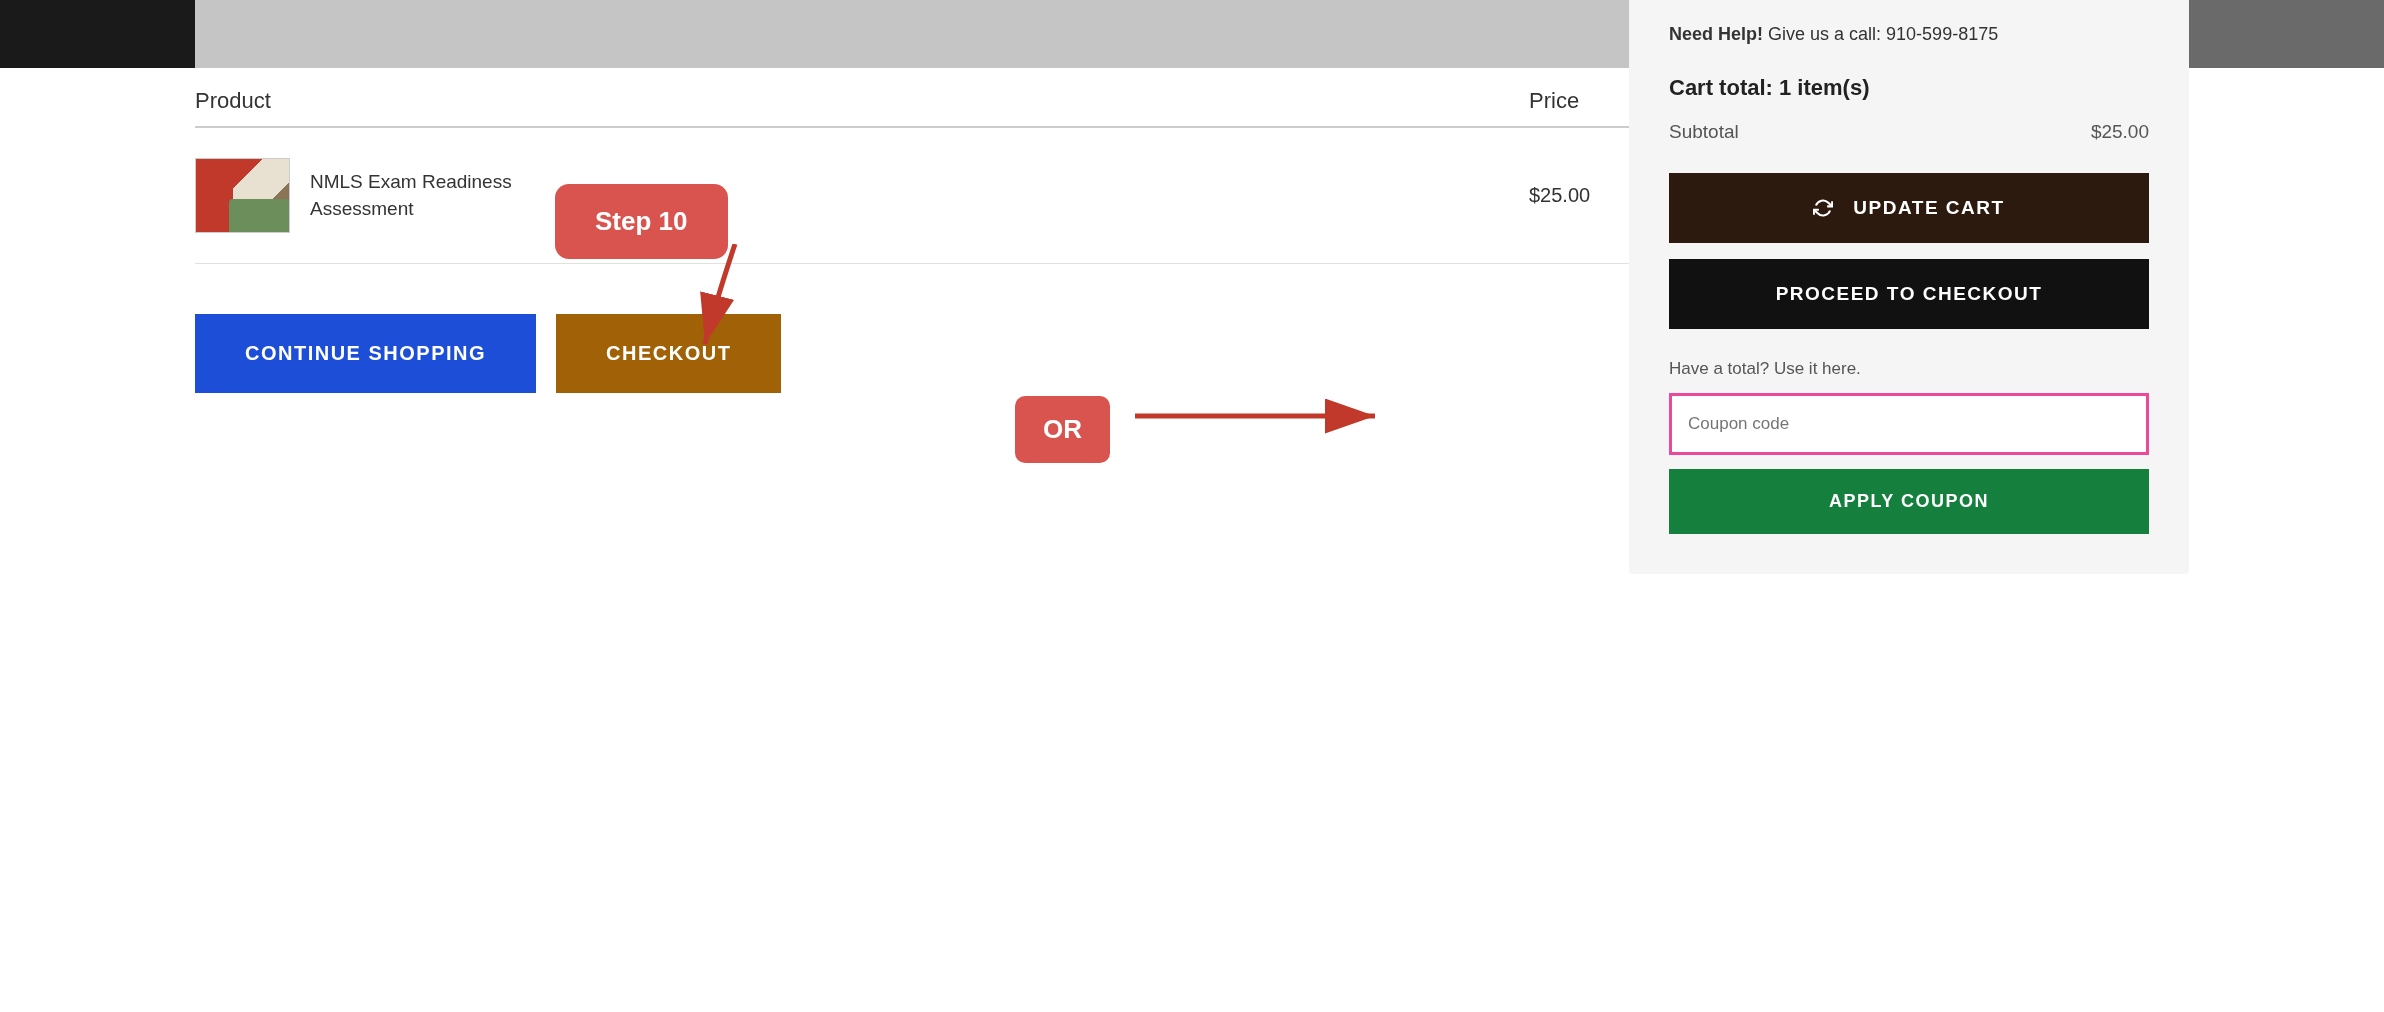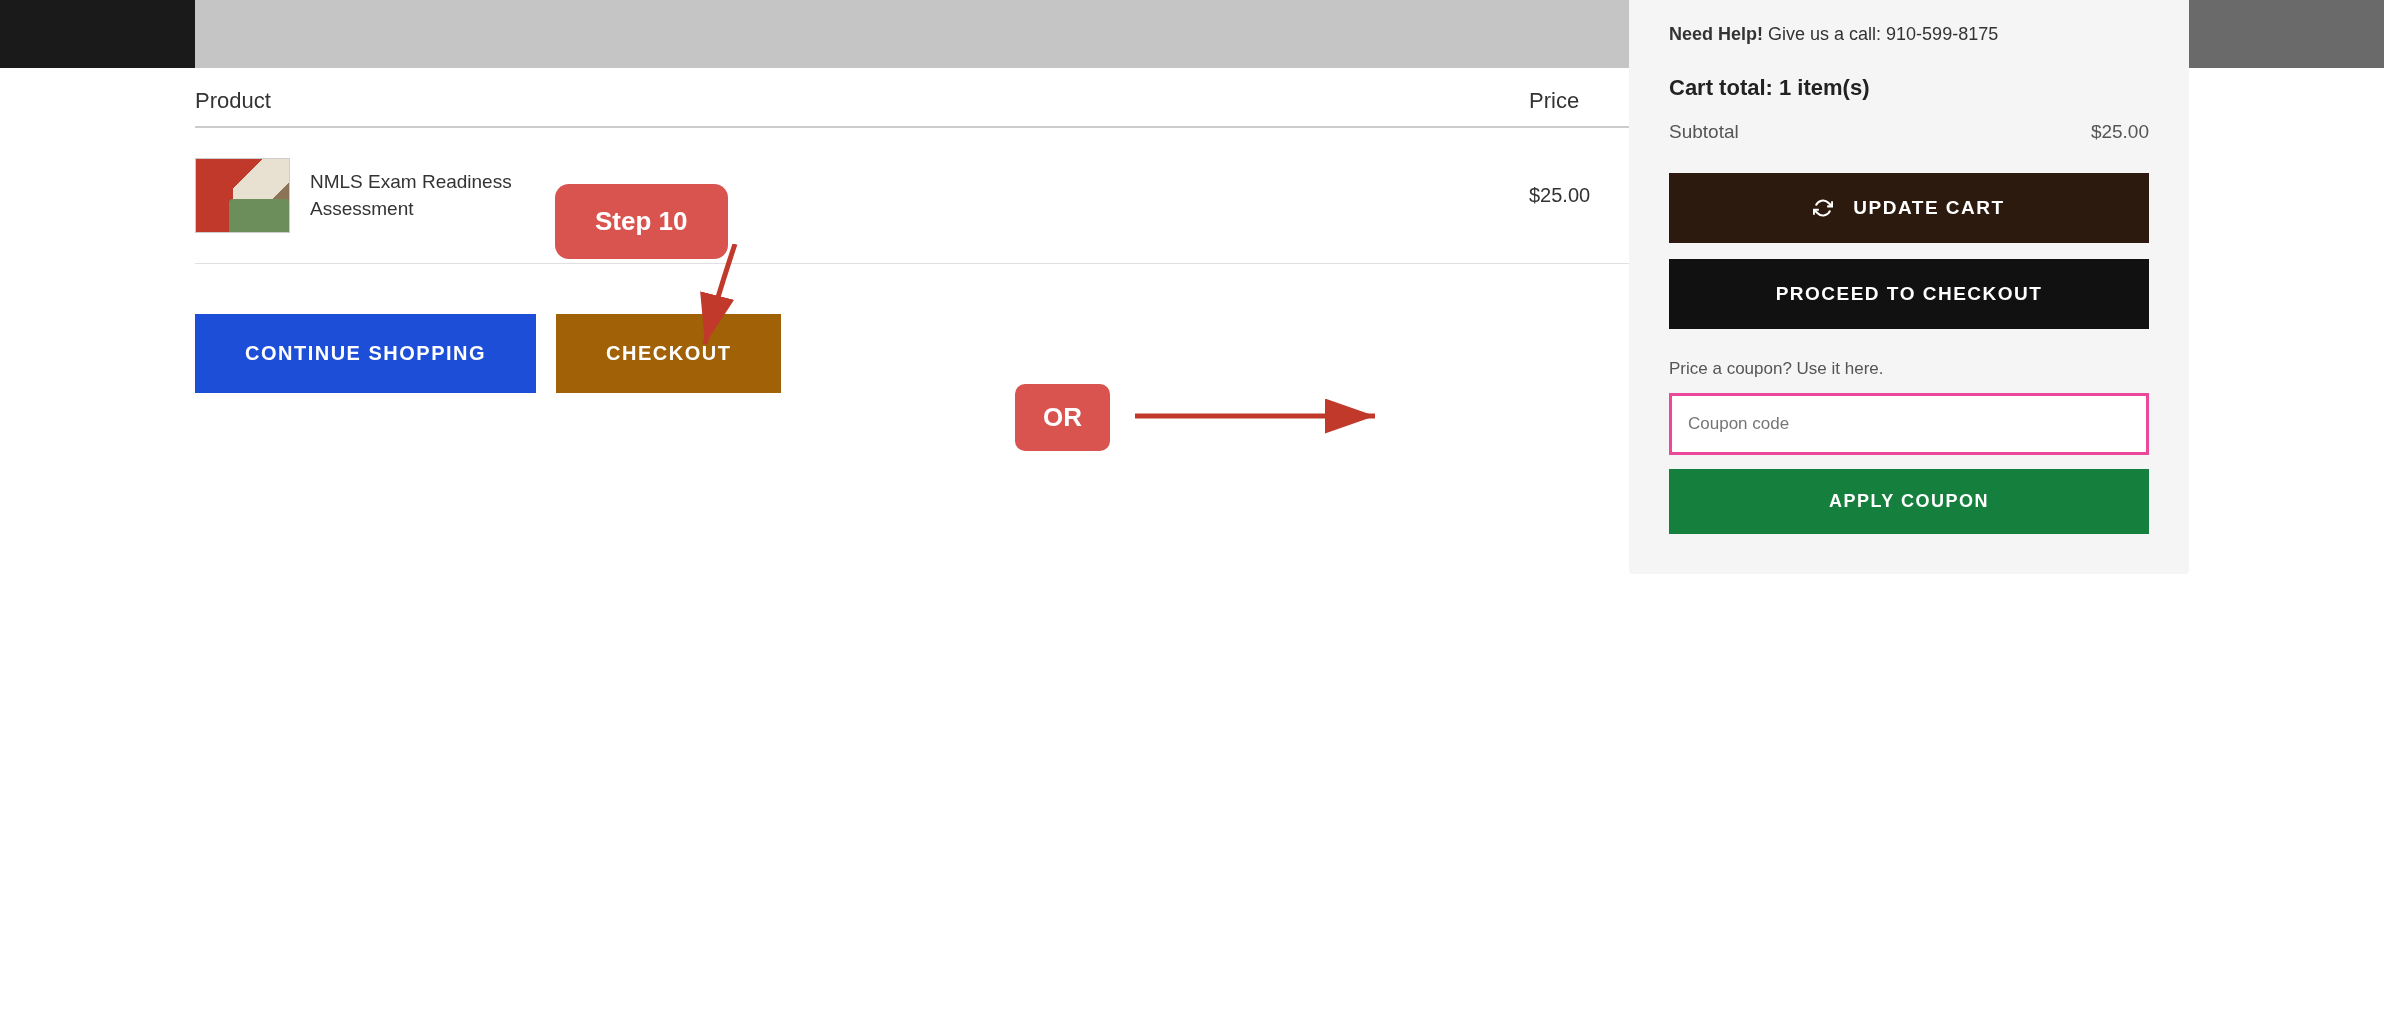--- a/index.html
+++ b/index.html
@@ -332,21 +332,21 @@
           <polygon points="0 0, 10 3.5, 0 7" fill="#c0392b"></polygon>
         </marker>
       </defs>
       <path d="M 50,0 Q 30,60 20,100" stroke="#c0392b" stroke-width="5" fill="none" marker-end="url(#arrowhead1)"></path>
     </svg>
 
     <button class="btn-continue">CONTINUE SHOPPING</button>
 
     <button class="btn-checkout">CHECKOUT</button>
 
-    <div style="position:absolute; top:120px; left:820px; background:#d9534f; color:#fff; font-size:26px; font-weight:bold; padding:18px 28px; border-radius:10px;">OR</div>
+    <div style="position:absolute; top:132px; left:820px; background:#d9534f; color:#fff; font-size:26px; font-weight:bold; padding:18px 28px; border-radius:10px;">OR</div>
 
     <svg class="svg-arrow" style="position:absolute; top:132px; left:940px; width:260px; height:40px;">
       <defs>
         <marker id="arrowhead2" markerWidth="10" markerHeight="7" refX="10" refY="3.5" orient="auto">
           <polygon points="0 0, 10 3.5, 0 7" fill="#c0392b"></polygon>
         </marker>
       </defs>
       <line x1="0" y1="20" x2="240" y2="20" stroke="#c0392b" stroke-width="5" marker-end="url(#arrowhead2)"></line>
     </svg>
 
@@ -367,21 +367,21 @@
         <svg width="20" height="20" viewBox="0 0 24 24" fill="none" stroke="white" stroke-width="2.5">
           <polyline points="23 4 23 10 17 10"></polyline>
           <polyline points="1 20 1 14 7 14"></polyline>
           <path d="M3.51 9a9 9 0 0 1 14.85-3.36L23 10M1 14l4.64 4.36A9 9 0 0 0 20.49 15"></path>
         </svg>
         <span>UPDATE CART</span>
       </button>
 
       <button class="btn-proceed-checkout">PROCEED TO CHECKOUT</button>
 
-      <div class="coupon-label">Price a coupon? Use it here.</div>
+      <div class="coupon-label">Have a total? Use it here.</div>
 
       <input class="coupon-input" type="text" placeholder="Coupon code" style="">
 
       <button class="btn-apply-coupon">APPLY COUPON</button>
     </div>
 
   </div>
 </div>
 
 </body></html>

